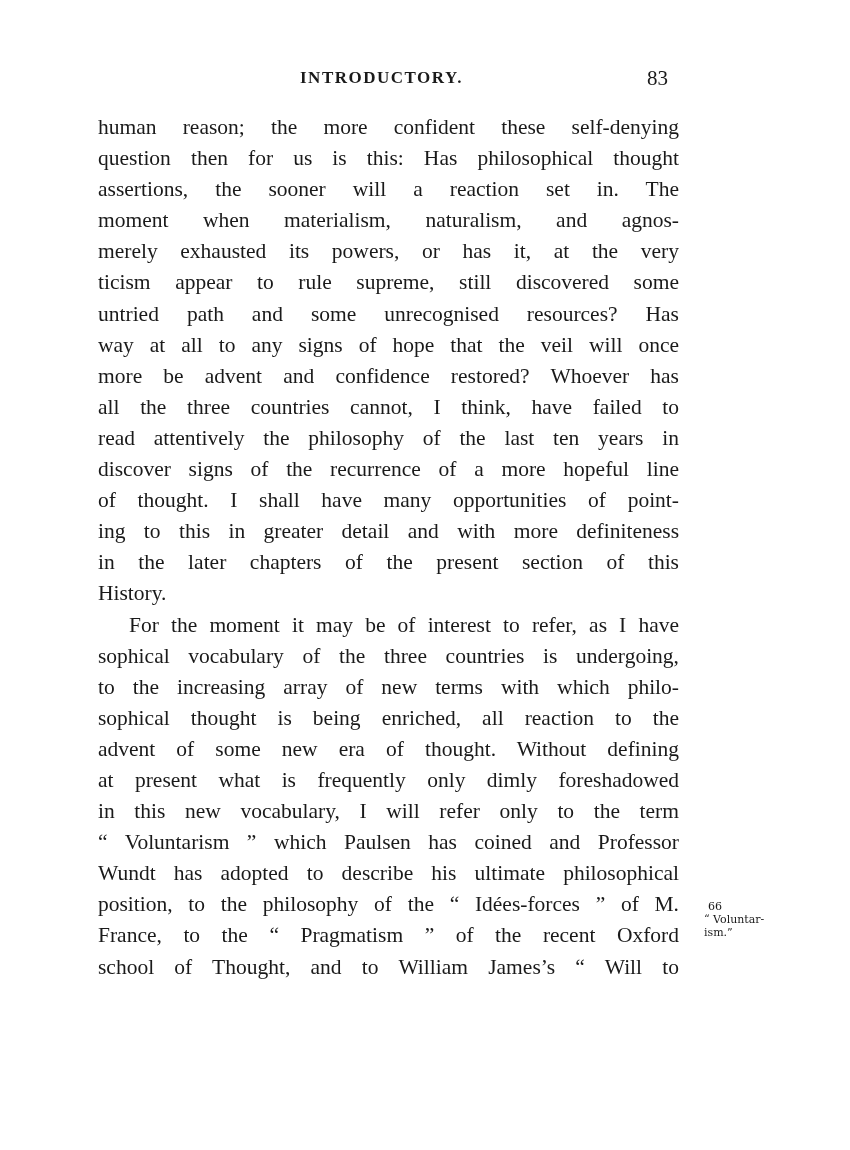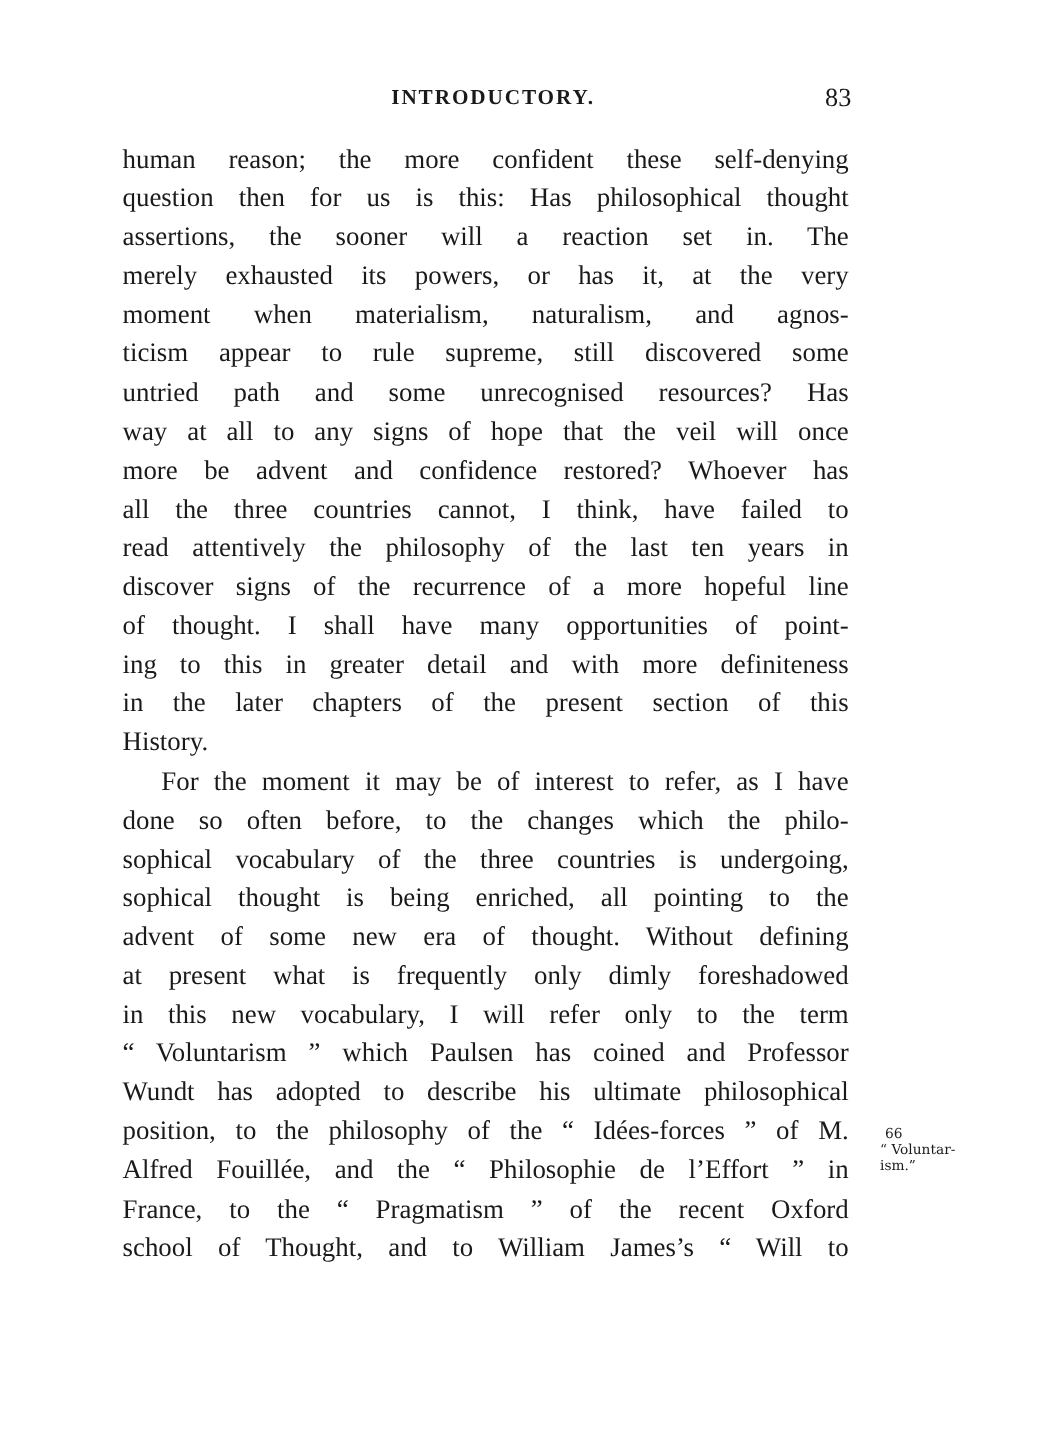--- a/index.html
+++ b/index.html
@@ -11,21 +11,21 @@
       width: 850px;
       height: 1150px;
       position: relative;
       overflow: hidden;
       font-family: "Liberation Serif", "DejaVu Serif", serif;
       color: #1a1a1a;
     }
     .running-head {
       position: absolute;
       top: 68px;
-      left: 101px;
+      left: 88px;
       width: 582px;
       height: 26px;
     }
     .running-title {
       position: absolute;
       left: 212px;
       top: 0;
       font-size: 17px;
       letter-spacing: 1.5px;
       font-weight: bold;
@@ -82,46 +82,45 @@
 <div class="running-head">
   <span class="running-title">INTRODUCTORY.</span>
   <span class="page-number">83</span>
 </div>
 
 <div class="body-text">
   <div class="paragraph">
     <span class="line">human reason; the more confident these self-denying</span>
     <span class="line">question then for us is this: Has philosophical thought</span>
     <span class="line">assertions, the sooner will a reaction set in.  The</span>
+    <span class="line">moment when materialism, naturalism, and agnos-</span>
     <span class="line">merely exhausted its powers, or has it, at the very</span>
-    <span class="line">moment when materialism, naturalism, and agnos-</span>
     <span class="line">ticism appear to rule supreme, still discovered some</span>
     <span class="line">untried path and some unrecognised resources?  Has</span>
     <span class="line">way at all to any signs of hope that the veil will once</span>
     <span class="line">more be advent and confidence restored?  Whoever has</span>
     <span class="line">all the three countries cannot, I think, have failed to</span>
     <span class="line">read attentively the philosophy of the last ten years in</span>
     <span class="line">discover signs of the recurrence of a more hopeful line</span>
     <span class="line">of thought.  I shall have many opportunities of point-</span>
     <span class="line">ing to this in greater detail and with more definiteness</span>
     <span class="line">in the later chapters of the present section of this</span>
     <span class="line last">History.</span>
   </div>
   <div class="paragraph">
     <span class="line indent">For the moment it may be of interest to refer, as I have</span>
-    <span class="line">done so often before, to the changes which the philo-</span>
     <span class="line">sophical vocabulary of the three countries is undergoing,</span>
-    <span class="line">sophical thought is being enriched, all pointing to the</span>
+    <span class="line">to the increasing array of new terms with which philo-</span>
+    <span class="line">sophical thought is being enriched, all reaction to the</span>
     <span class="line">advent of some new era of thought.  Without defining</span>
     <span class="line">at present what is frequently only dimly foreshadowed</span>
     <span class="line">in this new vocabulary, I will refer only to the term</span>
     <span class="line">“ Voluntarism ” which Paulsen has coined and Professor</span>
     <span class="line">Wundt has adopted to describe his ultimate philosophical</span>
     <span class="line">position, to the philosophy of the “ Idées-forces ” of M.</span>
-    <span class="line">Alfred Fouillée, and the “ Philosophie de l’Effort ” in</span>
     <span class="line">France, to the “ Pragmatism ” of the recent Oxford</span>
     <span class="line">school of Thought, and to William James’s “ Will to</span>
   </div>
 </div>
 
 <div class="margin-note">
   <span class="margin-note-number">66</span>
   <span class="margin-note-line">“ Voluntar-</span>
   <span class="margin-note-line">ism.”</span>
 </div>

